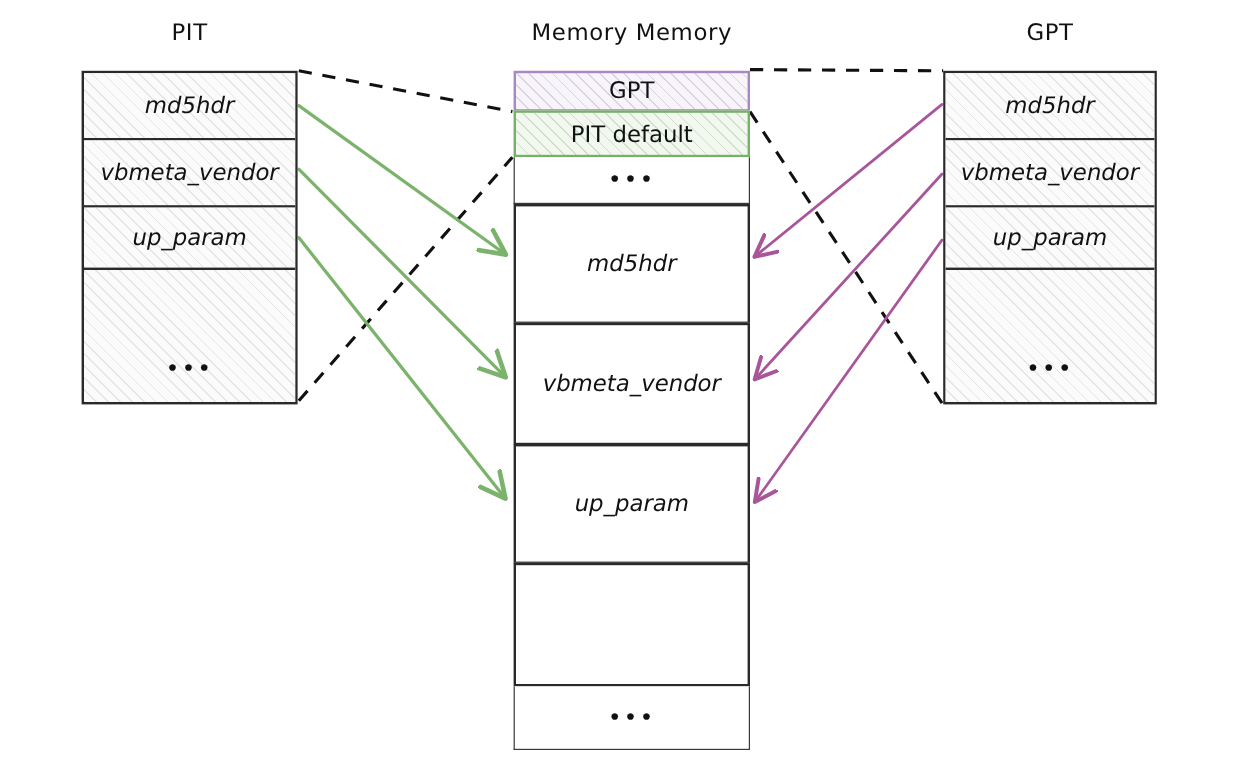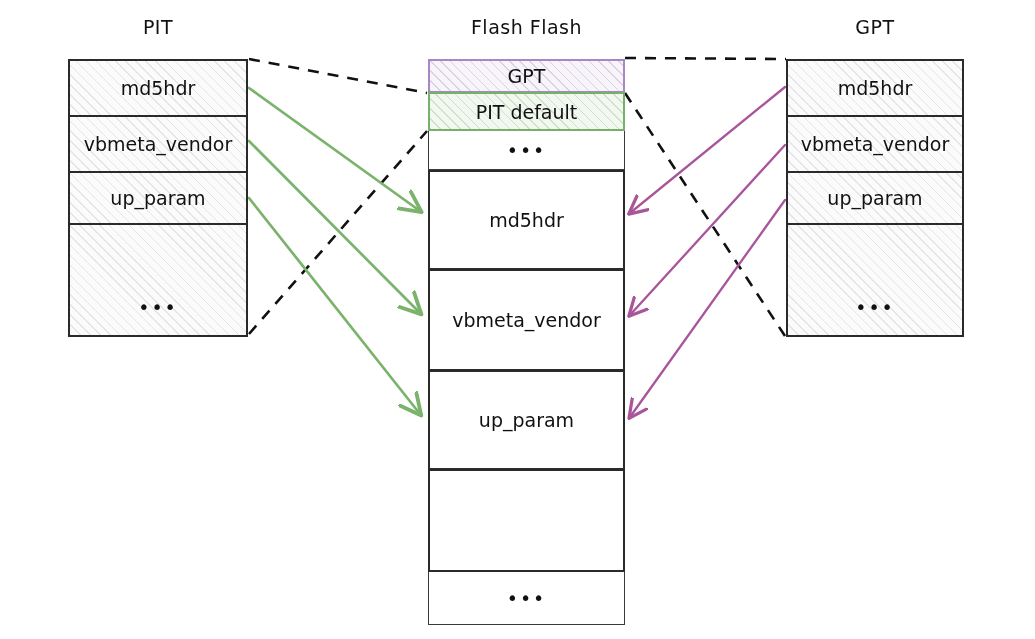--- a/index.html
+++ b/index.html
@@ -37,21 +37,21 @@
     background-image:repeating-linear-gradient(45deg,
         rgba(120,170,110,.30) 0px, rgba(120,170,110,.30) 1px,
         rgba(0,0,0,0) 1px, rgba(0,0,0,0) 7px);
   }
   .hatch-purple{
     background-color:#f7f4fa;
     background-image:repeating-linear-gradient(45deg,
         rgba(150,120,170,.28) 0px, rgba(150,120,170,.28) 1px,
         rgba(0,0,0,0) 1px, rgba(0,0,0,0) 7px);
   }
-  .b-dark{border:2px solid #2a2a2a;}
+  .b-dark{border:2px solid #2a2a2a;font-style:italic;}
   .b-dark-b{border-bottom:2px solid #2a2a2a;}
   .b-green{border:2px solid #77b06a;}
   .b-purple{border:2px solid #a887c2;}
   .b-thin{border:1.4px solid #3a3a3a;}
 
   .dots{letter-spacing:2px;font-size:19px;line-height:1;}
 
   svg.overlay{position:absolute;left:0;top:0;width:1035px;height:639px;pointer-events:none;}
 </style>
 </head>
@@ -102,21 +102,21 @@
       <span class="lbl">vbmeta_vendor</span>
     </div>
     <div class="row hatch-gray b-dark-b" style="top:112px;height:52px;">
       <span class="lbl">up_param</span>
     </div>
     <div class="row hatch-gray" style="top:164px;height:110px;align-items:flex-end;padding-bottom:18px;">
       <span class="lbl dots">•••</span>
     </div>
   </div>
 
-  <div class="col-title" style="left:428px;top:16px;width:197px;">Flash Flash</div>
+  <div class="col-title" style="left:428px;top:16px;width:197px;">Memory Memory</div>
 
   <div class="box" style="left:428px;top:59px;width:197px;height:566px;">
 
     <div class="row hatch-purple b-purple" style="top:0px;height:34px;">
       <span class="lbl">GPT</span>
     </div>
 
     <div class="row hatch-green b-green" style="top:33px;height:39px;">
       <span class="lbl">PIT default</span>
     </div>

